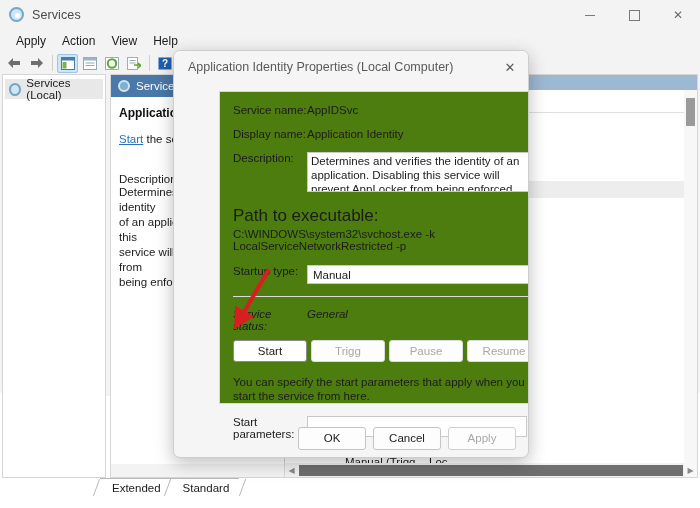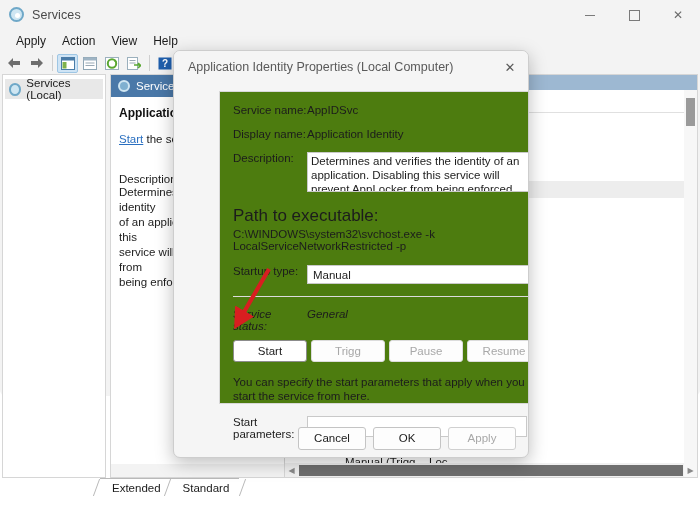--- a/index.html
+++ b/index.html
@@ -626,22 +626,22 @@
 
       <div class="help-text">You can specify the start parameters that apply when you start the service from here.</div>
 
       <div class="fld-row" style="margin-top:13px;">
         <div class="fld-label">Start parameters:</div>
         <div class="param-input"></div>
       </div>
     </div>
 
     <div class="dlg-footer">
+      <div class="fbtn enabled">OK</div>
       <div class="fbtn enabled">Cancel</div>
-      <div class="fbtn enabled">OK</div>
       <div class="fbtn">Apply</div>
     </div>
   </div>
 
   <svg class="annot">
     <defs>
       <marker id="ahead" markerWidth="5.5" markerHeight="5.5" refX="2.2" refY="2.6" orient="auto">
         <path d="M0,0 L5,2.6 L0,5.2 Z" fill="#d81e20"></path>
       </marker>
     </defs>

